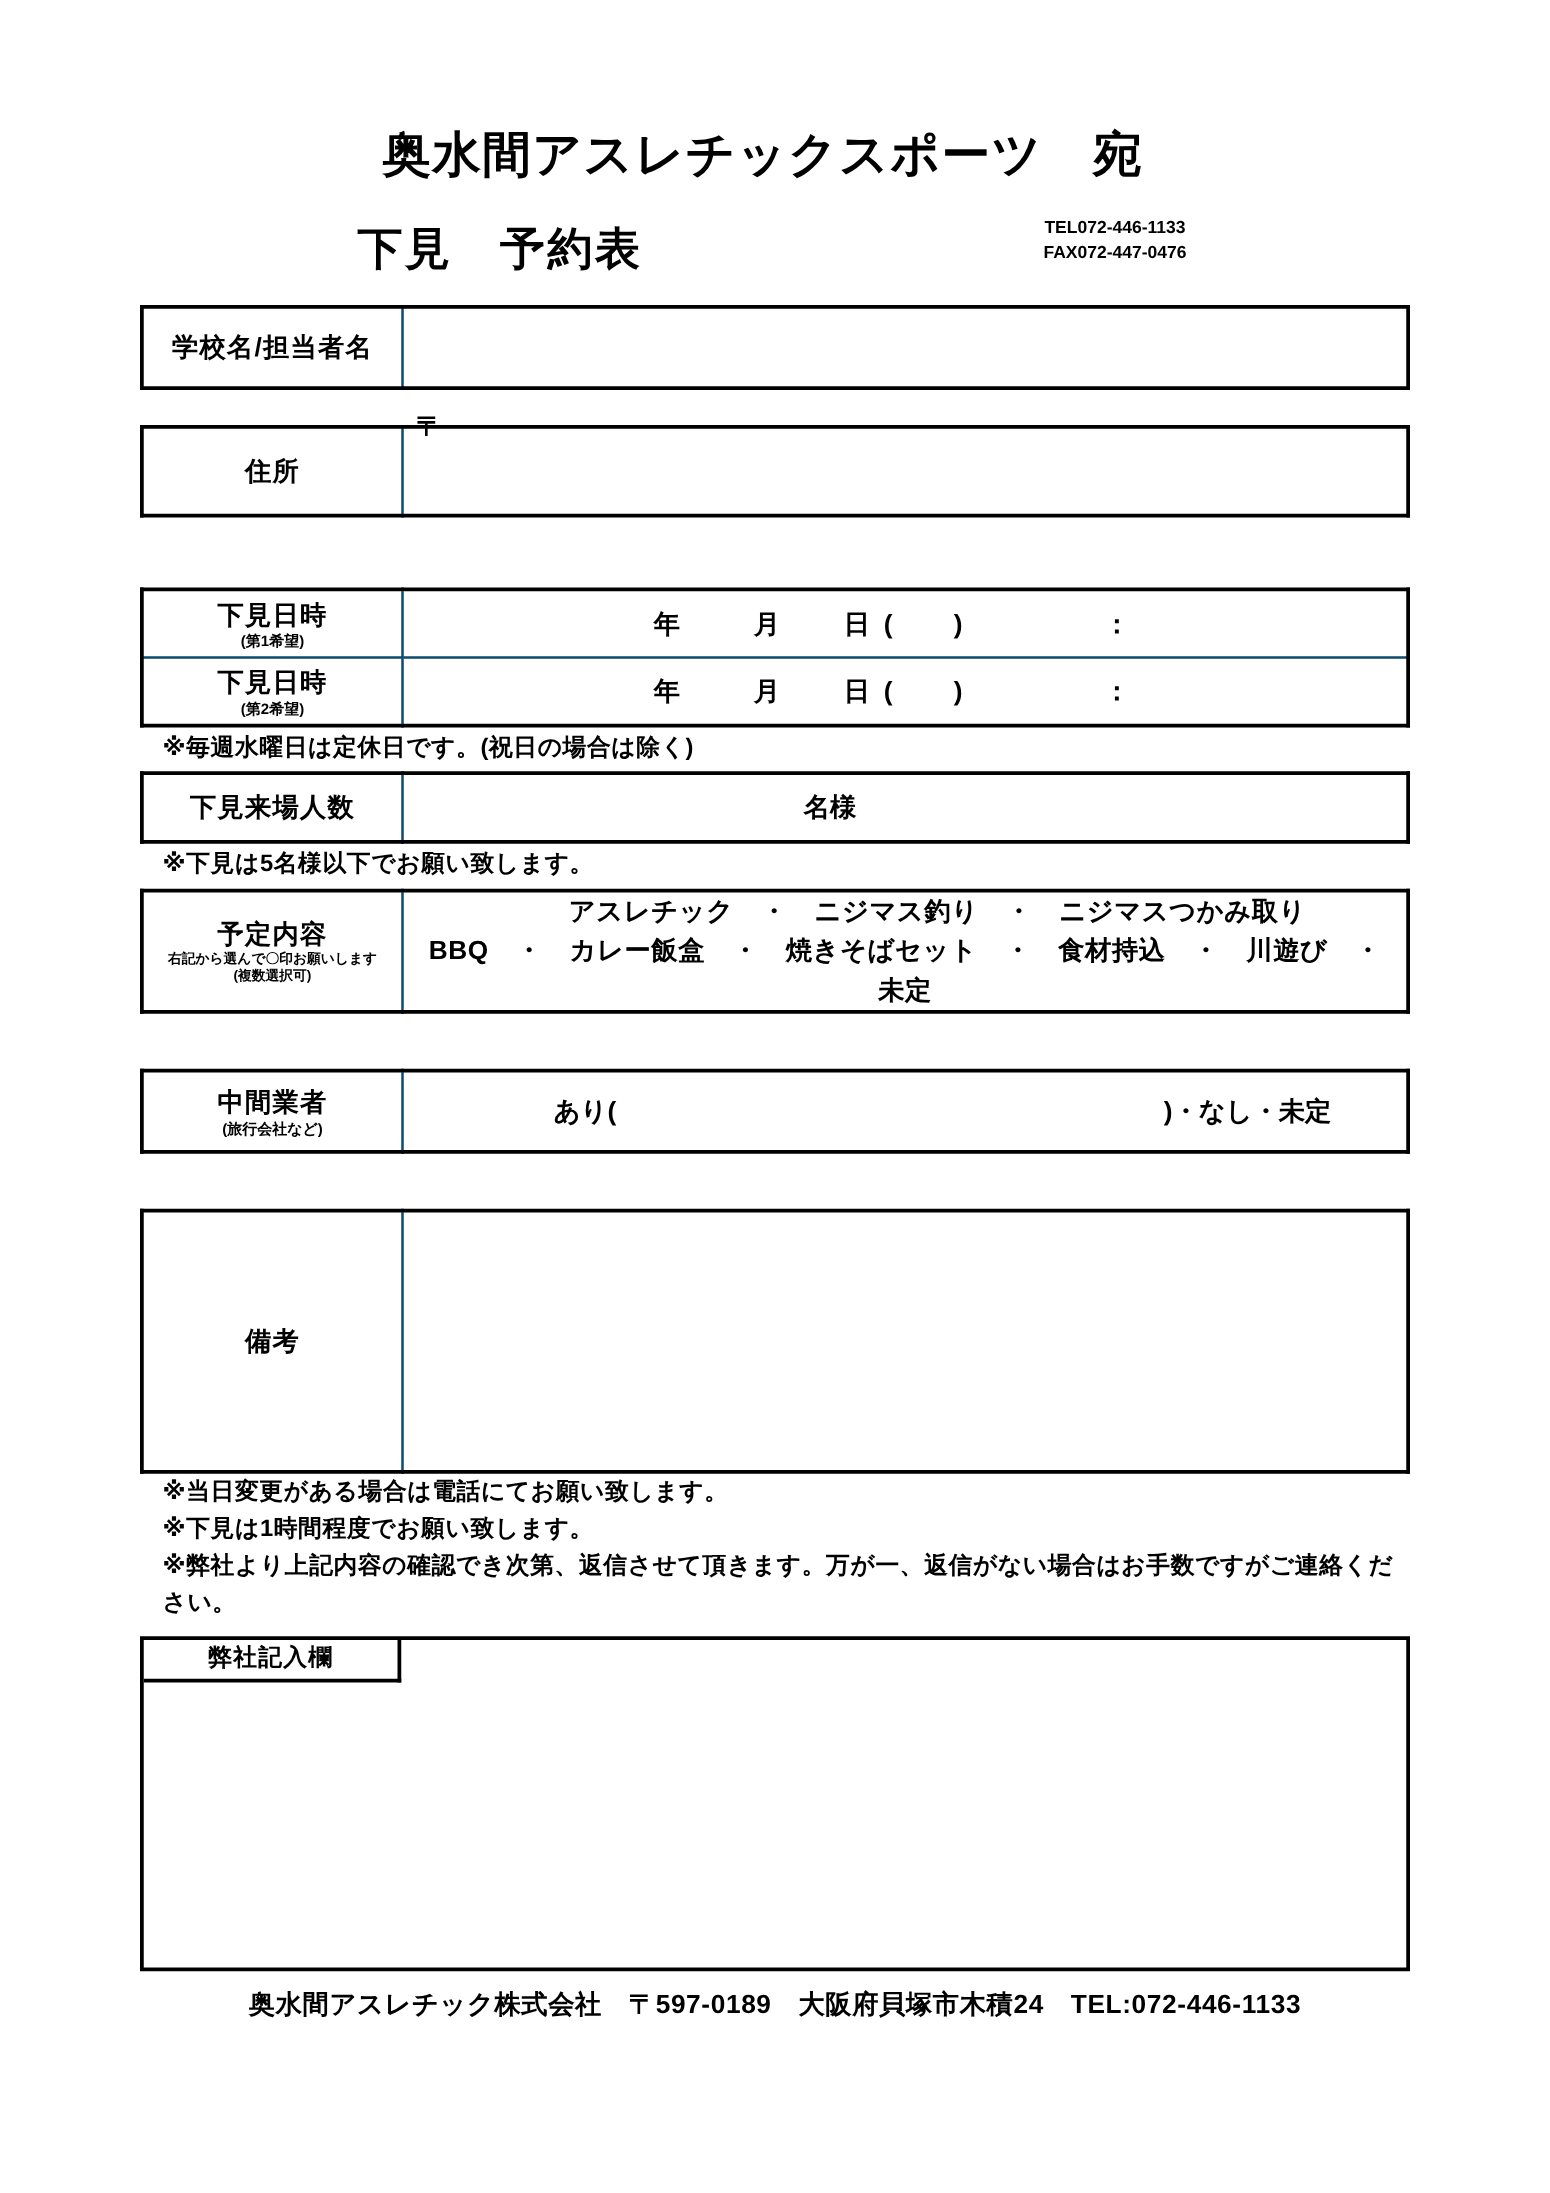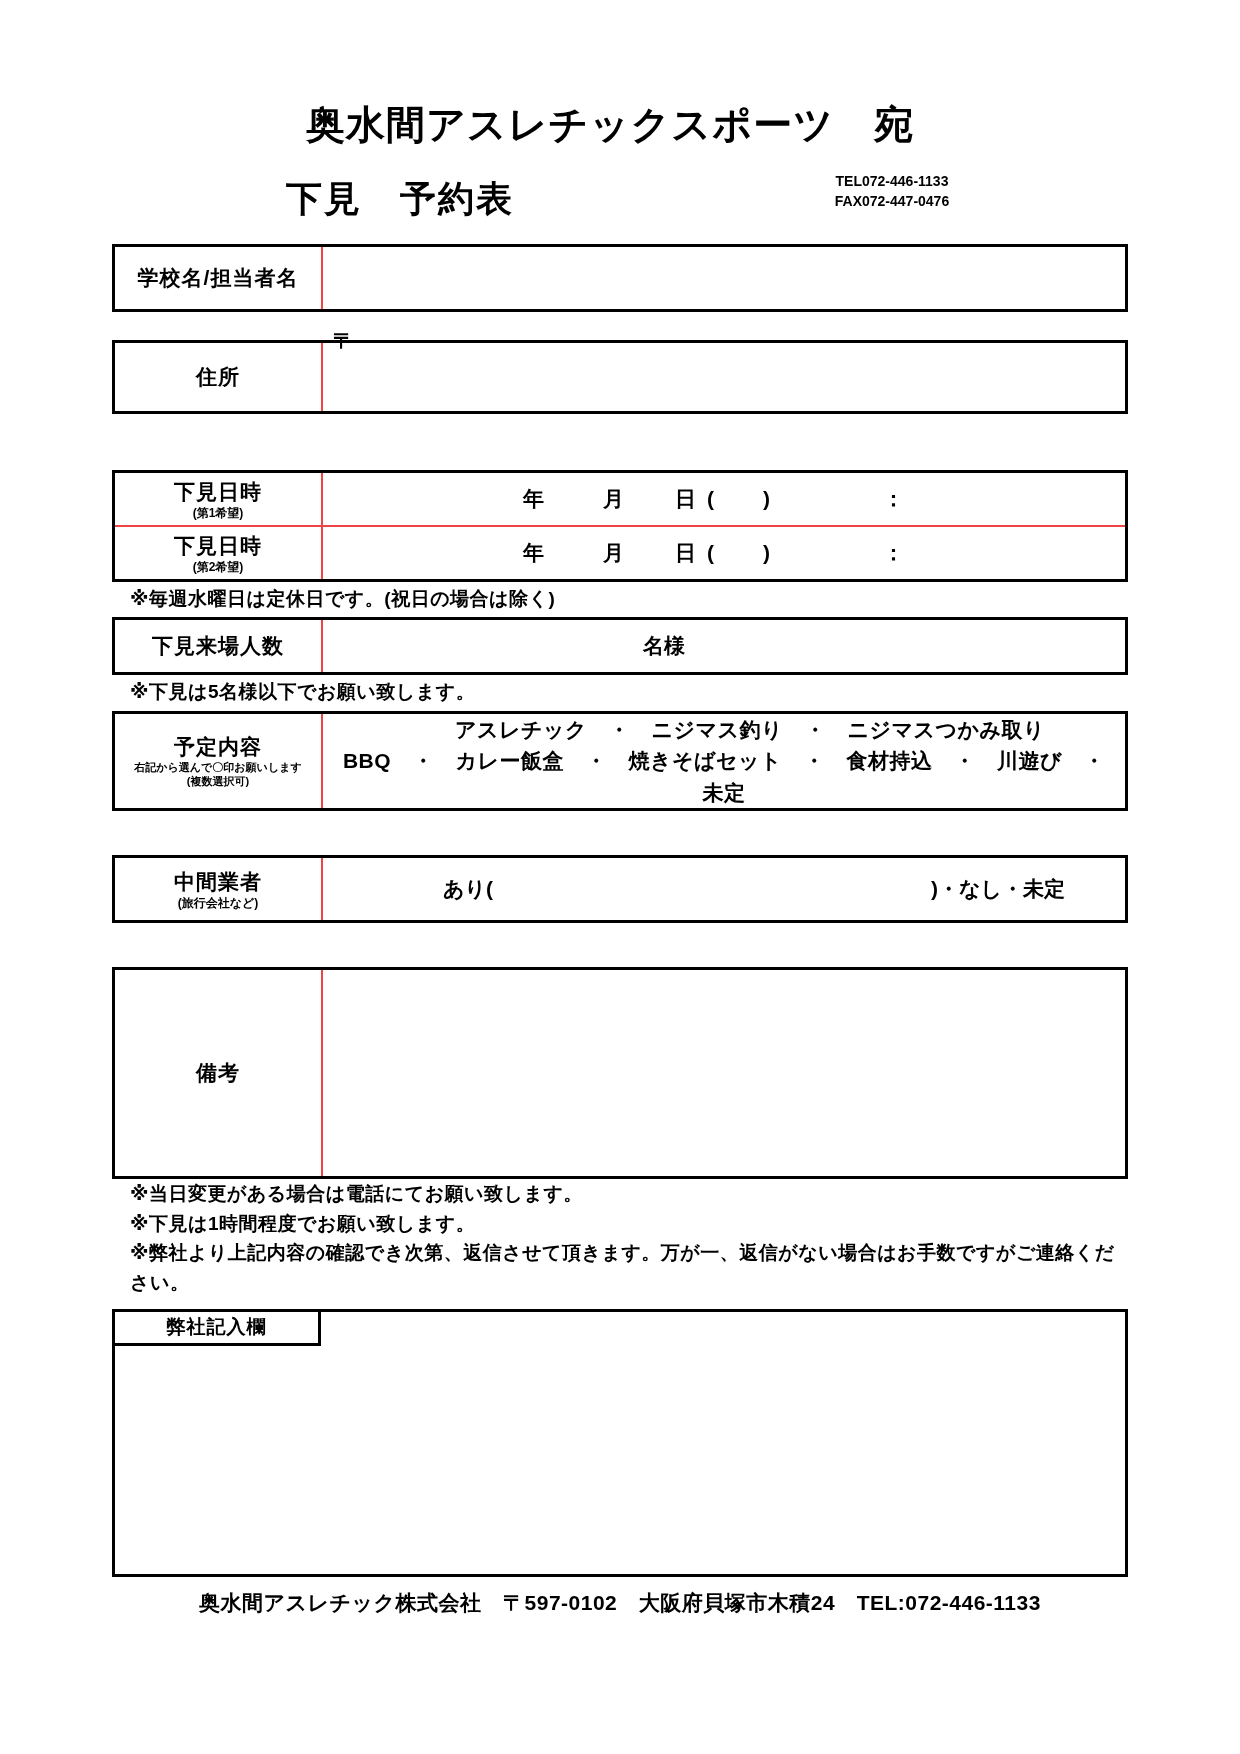--- a/index.html
+++ b/index.html
@@ -69,21 +69,21 @@
     width: 1016px;
     margin: 0 auto;
   }
   table.block {
     width: 100%;
     border-collapse: collapse;
     table-layout: fixed;
     border: 3px solid #000;
   }
   table.block td {
-    border: 2px solid #ef4444;
+    border: 2px solid #0c4a6e;
     vertical-align: middle;
     padding: 0;
   }
   td.lbl {
     width: 206px;
     text-align: center;
     font-size: 21px;
     font-weight: bold;
     letter-spacing: 1px;
   }
@@ -368,15 +368,15 @@
   <div class="wrap">
     <div class="note">※当日変更がある場合は電話にてお願い致します。</div>
     <div class="note">※下見は1時間程度でお願い致します。</div>
     <div class="note">※弊社より上記内容の確認でき次第、返信させて頂きます。万が一、返信がない場合はお手数ですがご連絡ください。</div>
   </div>
 
   <div class="company-box">
     <div class="company-tab">弊社記入欄</div>
   </div>
 
-  <div class="footer">奥水間アスレチック株式会社　〒597-0102　大阪府貝塚市木積24　TEL:072-446-1133</div>
+  <div class="footer">奥水間アスレチック株式会社　〒597-0189　大阪府貝塚市木積24　TEL:072-446-1133</div>
 
 </div>
 
 </body></html>

